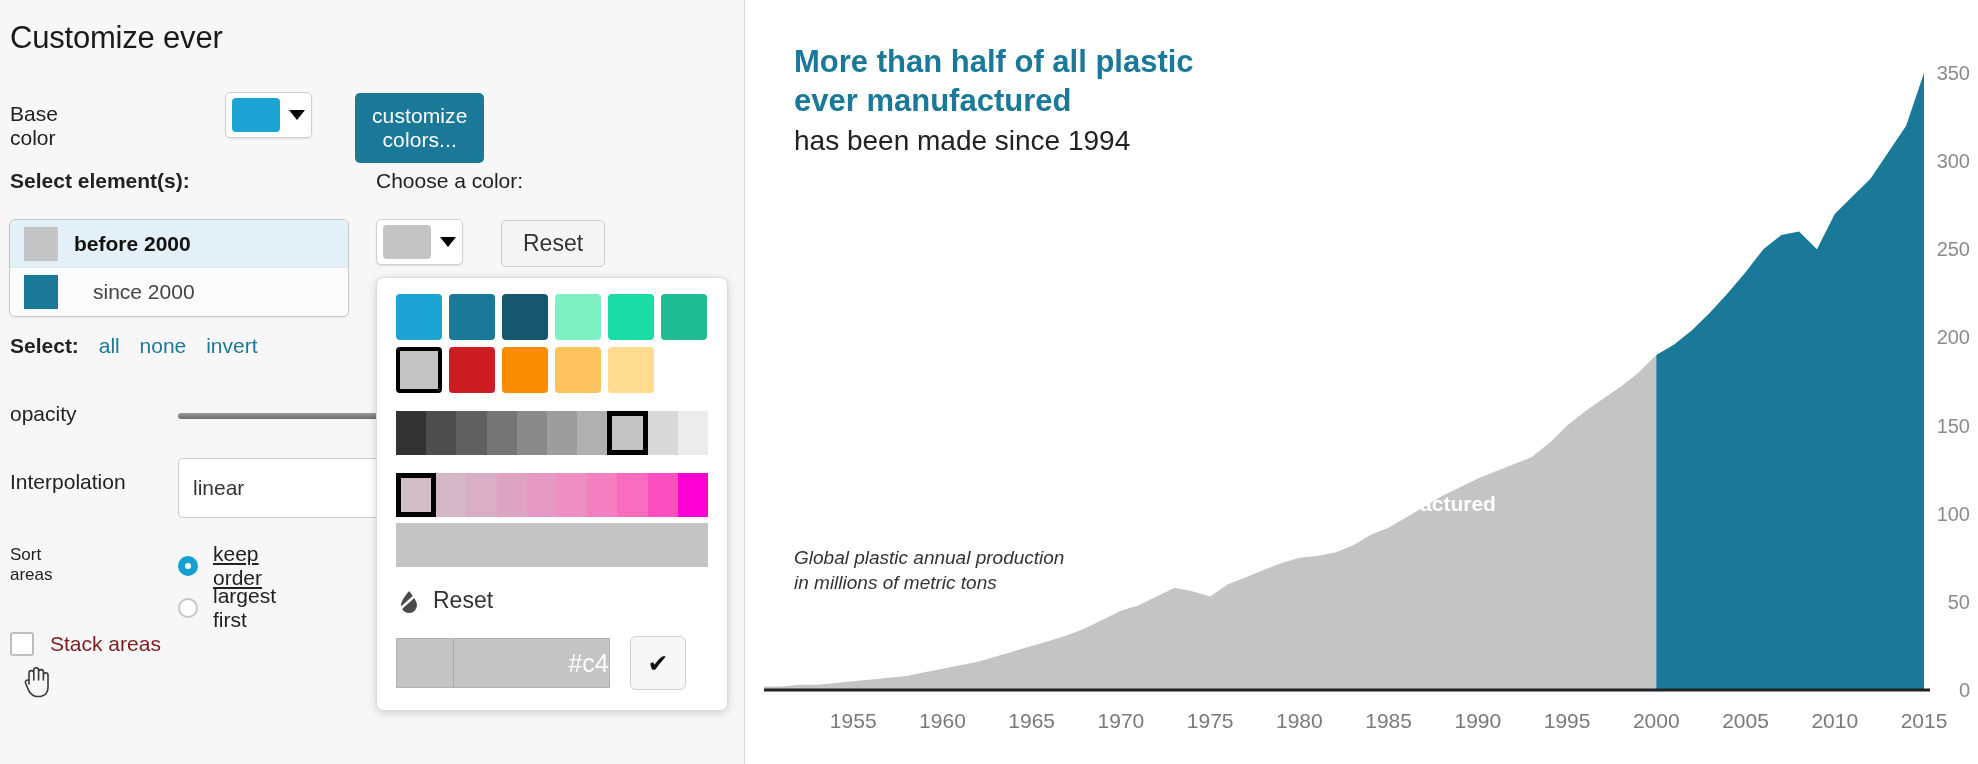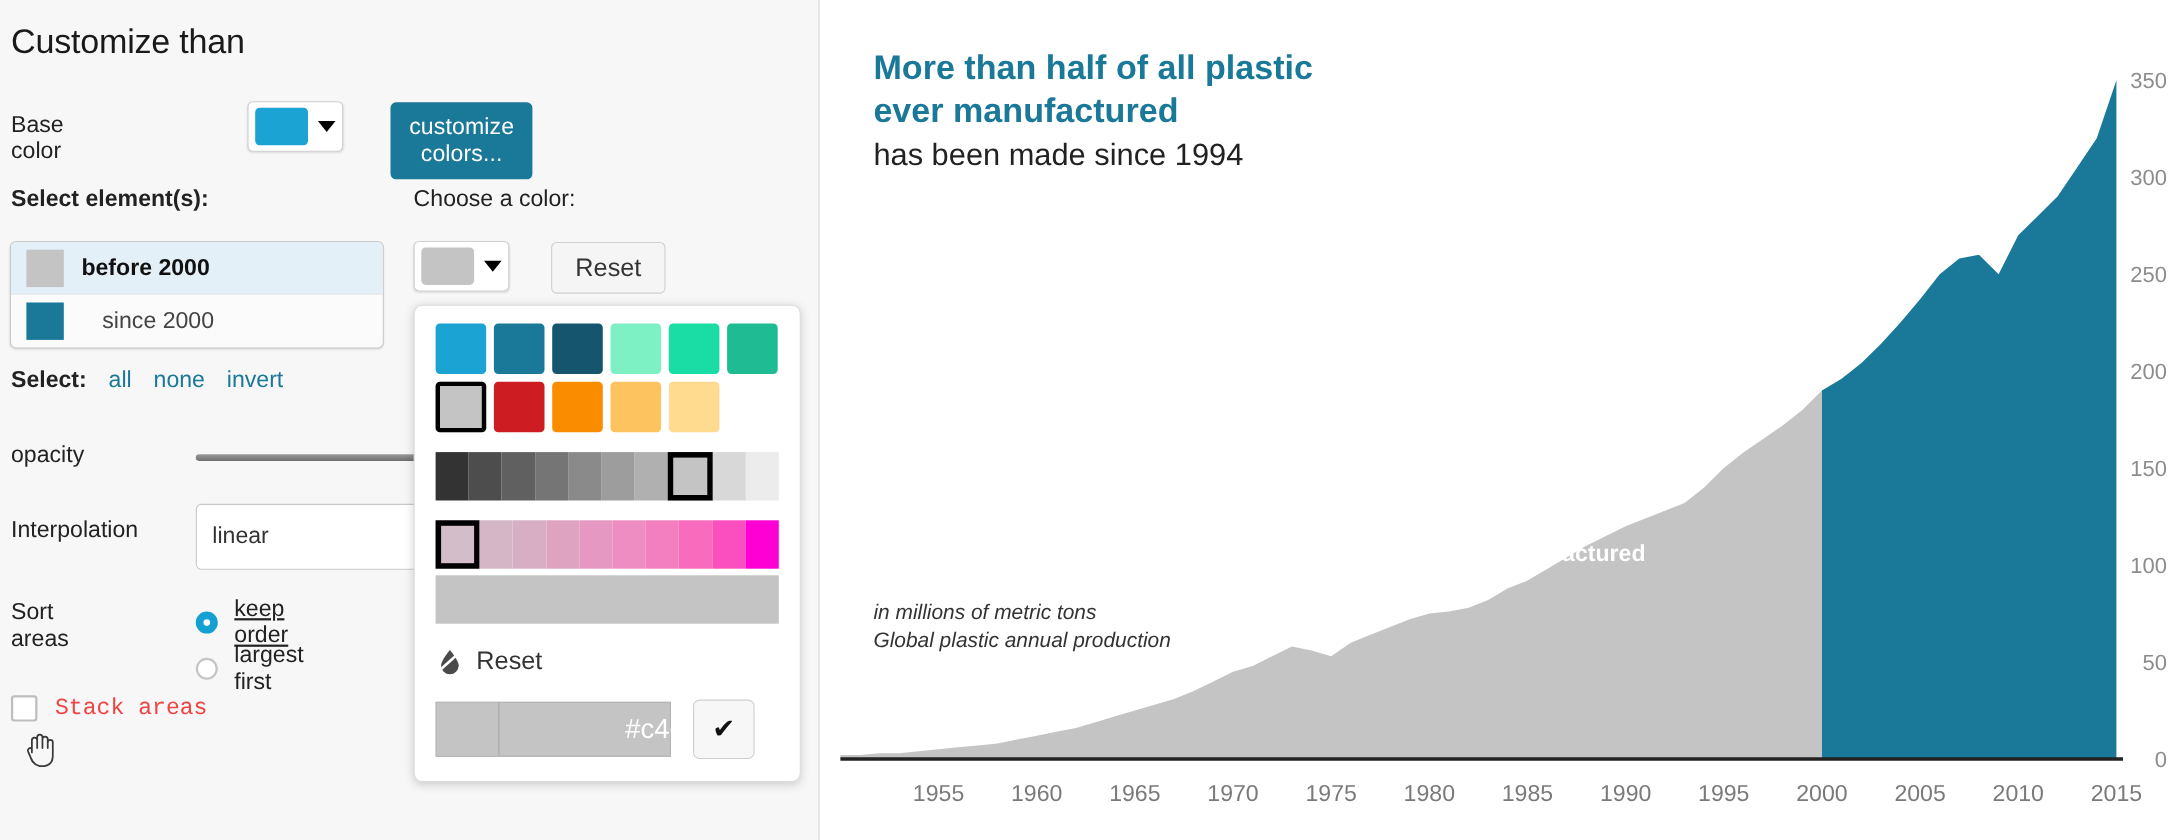--- a/index.html
+++ b/index.html
@@ -76,39 +76,39 @@
   }
   #interpolation-row{position:absolute;left:10px;top:458px;width:720px;height:48px;}
   #interpolation-label{position:absolute;left:0;top:12px;font-size:21px;color:#222;}
   #interpolation-select{
     position:absolute;left:168px;top:0;width:230px;height:60px;
     background:#fff;border:1px solid #c9c9c9;border-radius:5px;
     box-sizing:border-box;font-size:21px;color:#333;
     display:flex;align-items:center;padding-left:14px;cursor:pointer;
   }
   #sort-row{position:absolute;left:10px;top:530px;}
-  #sort-label{position:absolute;left:0;top:15px;font-size:21px;color:#222;}
+  #sort-label{position:absolute;left:0;top:15px;font-size:17px;color:#222;}
   .radio-opt{position:absolute;left:168px;display:flex;align-items:center;font-size:21px;color:#222;cursor:pointer;}
   #radio-keep{top:12px;text-decoration:underline;}
   #radio-largest{top:54px;}
   .radio-dot{
     width:20px;height:20px;border-radius:50%;border:2px solid #c5c5c5;background:#fff;
     margin-right:15px;box-sizing:border-box;flex:none;position:relative;
   }
   .radio-dot.on{border-color:#15a0d2;background:#15a0d2;}
   .radio-dot.on:after{
     content:"";position:absolute;left:5px;top:5px;width:6px;height:6px;
     border-radius:50%;background:#fff;
   }
   #stack-row{position:absolute;left:10px;top:632px;display:flex;align-items:center;cursor:pointer;}
   #stack-box{
     width:24px;height:24px;border:2px solid #bdbdbd;border-radius:3px;background:#fff;
     margin-right:16px;box-sizing:border-box;flex:none;
   }
-  #stack-label{font-size:21px;color:#ef4444;font-family:Liberation Mono, monospace;}
+  #stack-label{font-size:21px;color:#7f1d1d;}
   #cursor-icon{position:absolute;left:22px;top:664px;width:30px;height:34px;}
 
   
   #color-picker-row{position:absolute;left:376px;top:219px;}
   #chosen-color-btn{left:0;top:0;}
   #reset-btn{
     position:absolute;left:125px;top:1px;
     background:#f5f5f5;border:1px solid #cfcfcf;border-radius:5px;
     font-size:23px;color:#333;font-family:"Liberation Sans",sans-serif;
     padding:9px 21px;cursor:pointer;
@@ -174,21 +174,21 @@
   #ann-l2{font-size:21px;font-weight:bold;line-height:1.38;}
   #plot-svg{position:absolute;left:0;top:0;}
   .ytick{font-size:20px;fill:#8c8c8c;font-family:"Liberation Sans",sans-serif;}
   .xtick{font-size:21px;fill:#7a7a7a;font-family:"Liberation Sans",sans-serif;text-anchor:middle;}
 </style>
 </head>
 <body>
 
 <div id="left-panel">
 
-  <div id="panel-title">Customize than</div>
+  <div id="panel-title">Customize ever</div>
 
   <div id="base-color-row">
     <div id="base-color-label">Base color</div>
     <div class="color-btn" id="base-color-btn">
       <span class="swatch" id="base-color-swatch" style="background: rgb(27, 163, 212);"></span>
       <span class="caret"></span>
     </div>
     <button id="customize-colors-btn">customize colors...</button>
   </div>
 
@@ -341,22 +341,22 @@
       </g>
   </svg>
 
   <div id="chart-title">
     <div>More than half of all plastic</div>
     <div>ever manufactured</div>
   </div>
   <div id="chart-subtitle">has been made since 1994</div>
 
   <div id="chart-note">
+    <div>Global plastic annual production</div>
     <div>in millions of metric tons</div>
-    <div>Global plastic annual production</div>
   </div>
 
   <div id="annotation">
     <div id="ann-pct">59%</div>
     <div id="ann-l1">of all plastic</div>
     <div id="ann-l2">ever manufactured</div>
   </div>
 </div>
 
 </body></html>

